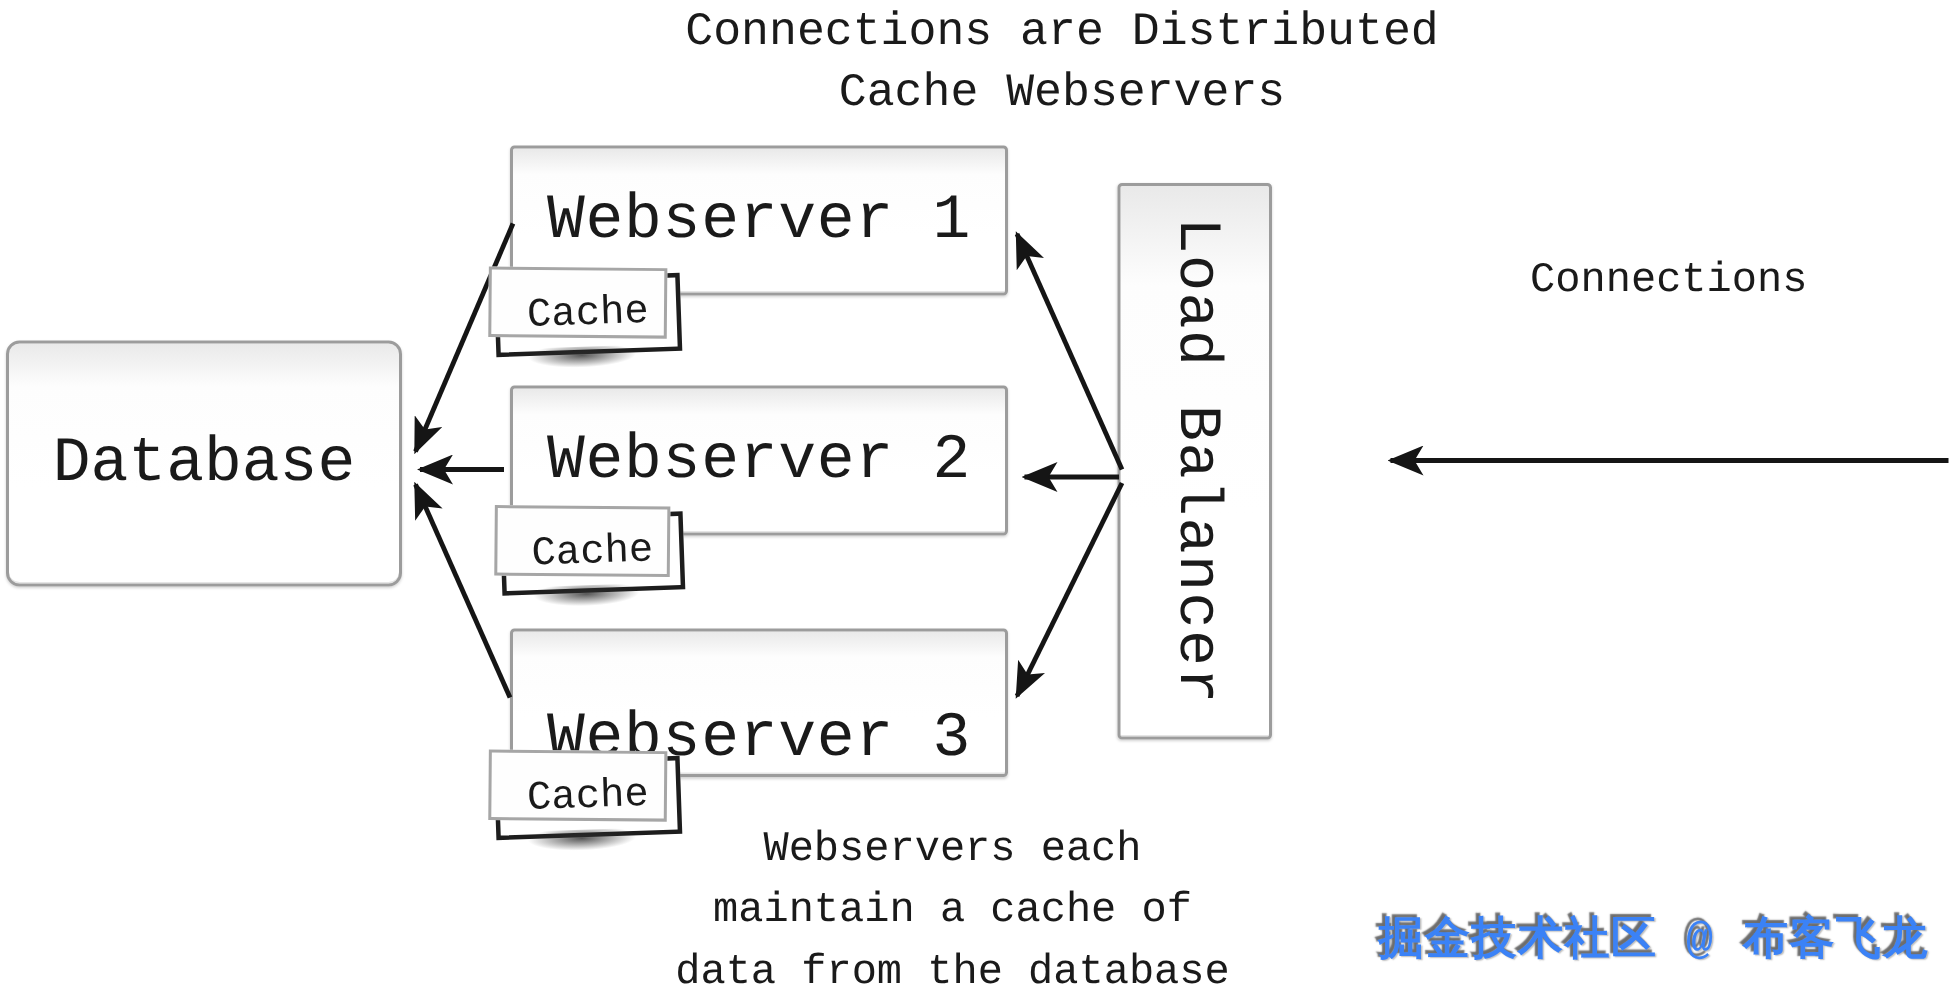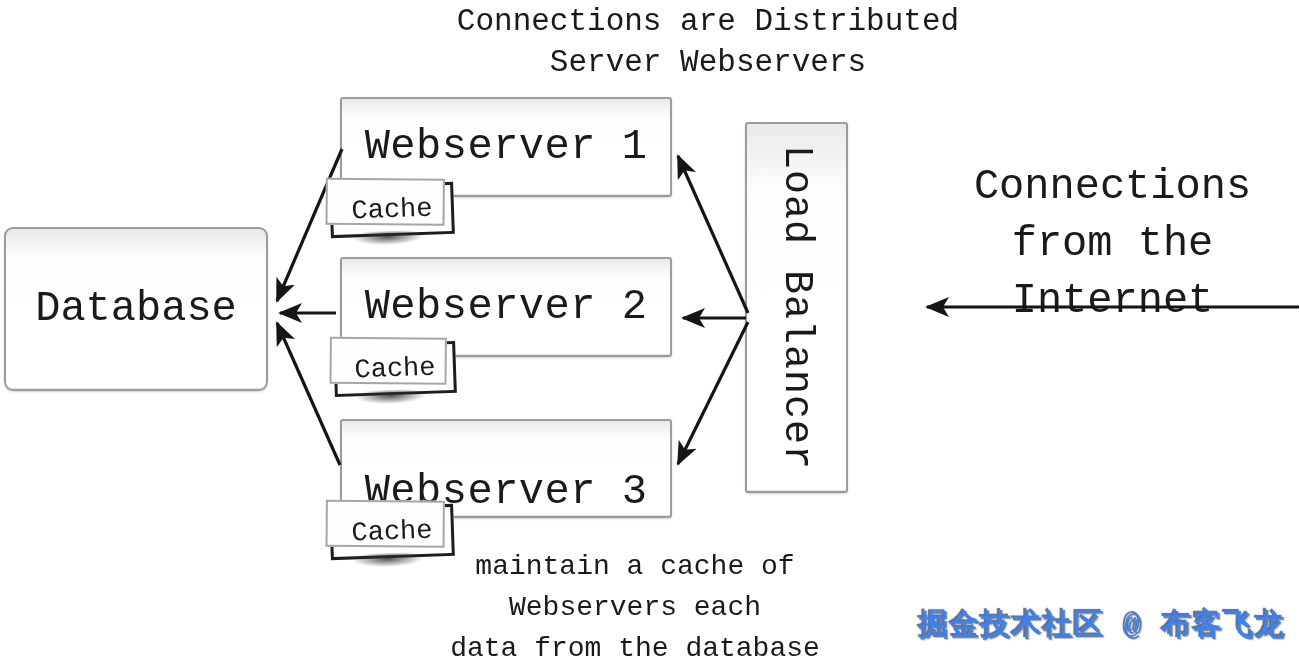--- a/index.html
+++ b/index.html
@@ -89,21 +89,21 @@
   .cache1 { left: 330px; top: 184px; width: 124px; height: 52px; }
   .cache2 { left: 334px; top: 343px; width: 122px; height: 52px; }
   .cache3 { left: 330px; top: 506px; width: 124px; height: 52px; }
   
   .caption {
     position: absolute;
     text-align: center;
     z-index: 1;
   }
   .title { left: 408px; top: 1px; width: 600px; font-size: 31px; line-height: 41px; }
-  .internet { left: 925px; top: 159px; width: 375px; font-size: 42px; line-height: 57px; }
+  .internet { left: 925px; top: 159px; width: 375px; font-size: 28px; line-height: 57px; }
   .db-note { left: 5px; top: 423px; width: 265px; font-size: 28px; line-height: 40px; }
   .cache-note { left: 420px; top: 546px; width: 430px; font-size: 28px; line-height: 41px; }
   .watermark {
     position: absolute;
     right: 14px;
     top: 605px;
     font-size: 30px;
     font-weight: bold;
     letter-spacing: 1px;
     color: #3b82f6;
@@ -128,21 +128,21 @@
       <line x1="340" y1="465" x2="277" y2="323" marker-end="url(#ah)"></line>
       <line x1="748" y1="313" x2="678" y2="156" marker-end="url(#ah)"></line>
       <line x1="746" y1="318" x2="683" y2="318" marker-end="url(#ah)"></line>
       <line x1="748" y1="322" x2="678" y2="464" marker-end="url(#ah)"></line>
       <line x1="1299" y1="307" x2="927" y2="307" marker-end="url(#ah)"></line>
     </g>
   </svg>
 
   <div class="caption title">
     <div>Connections are Distributed</div>
-    <div>Server Webservers</div>
+    <div>Cache Webservers</div>
   </div>
 
   <div class="gbox ws1">
     <span class="ws-label">Webserver 1</span>
   </div>
   <div class="gbox ws2">
     <span class="ws-label">Webserver 2</span>
   </div>
   <div class="gbox ws3">
     <span class="ws-label">Webserver 3</span>
@@ -161,25 +161,24 @@
   <div class="gbox db">
     <div class="db-line">Database</div>
   </div>
 
   <div class="gbox lb">
     <span class="lb-label">Load Balancer</span>
   </div>
 
   <div class="caption internet">
     <div>Connections</div>
-    <div>from the Internet</div>
   </div>
 
 
   <div class="caption cache-note">
+    <div>Webservers each</div>
     <div>maintain a cache of</div>
-    <div>Webservers each</div>
     <div>data from the database</div>
   </div>
 
   <div class="watermark">掘金技术社区 @ 布客飞龙</div>
 
 </div>
 
 </body></html>

